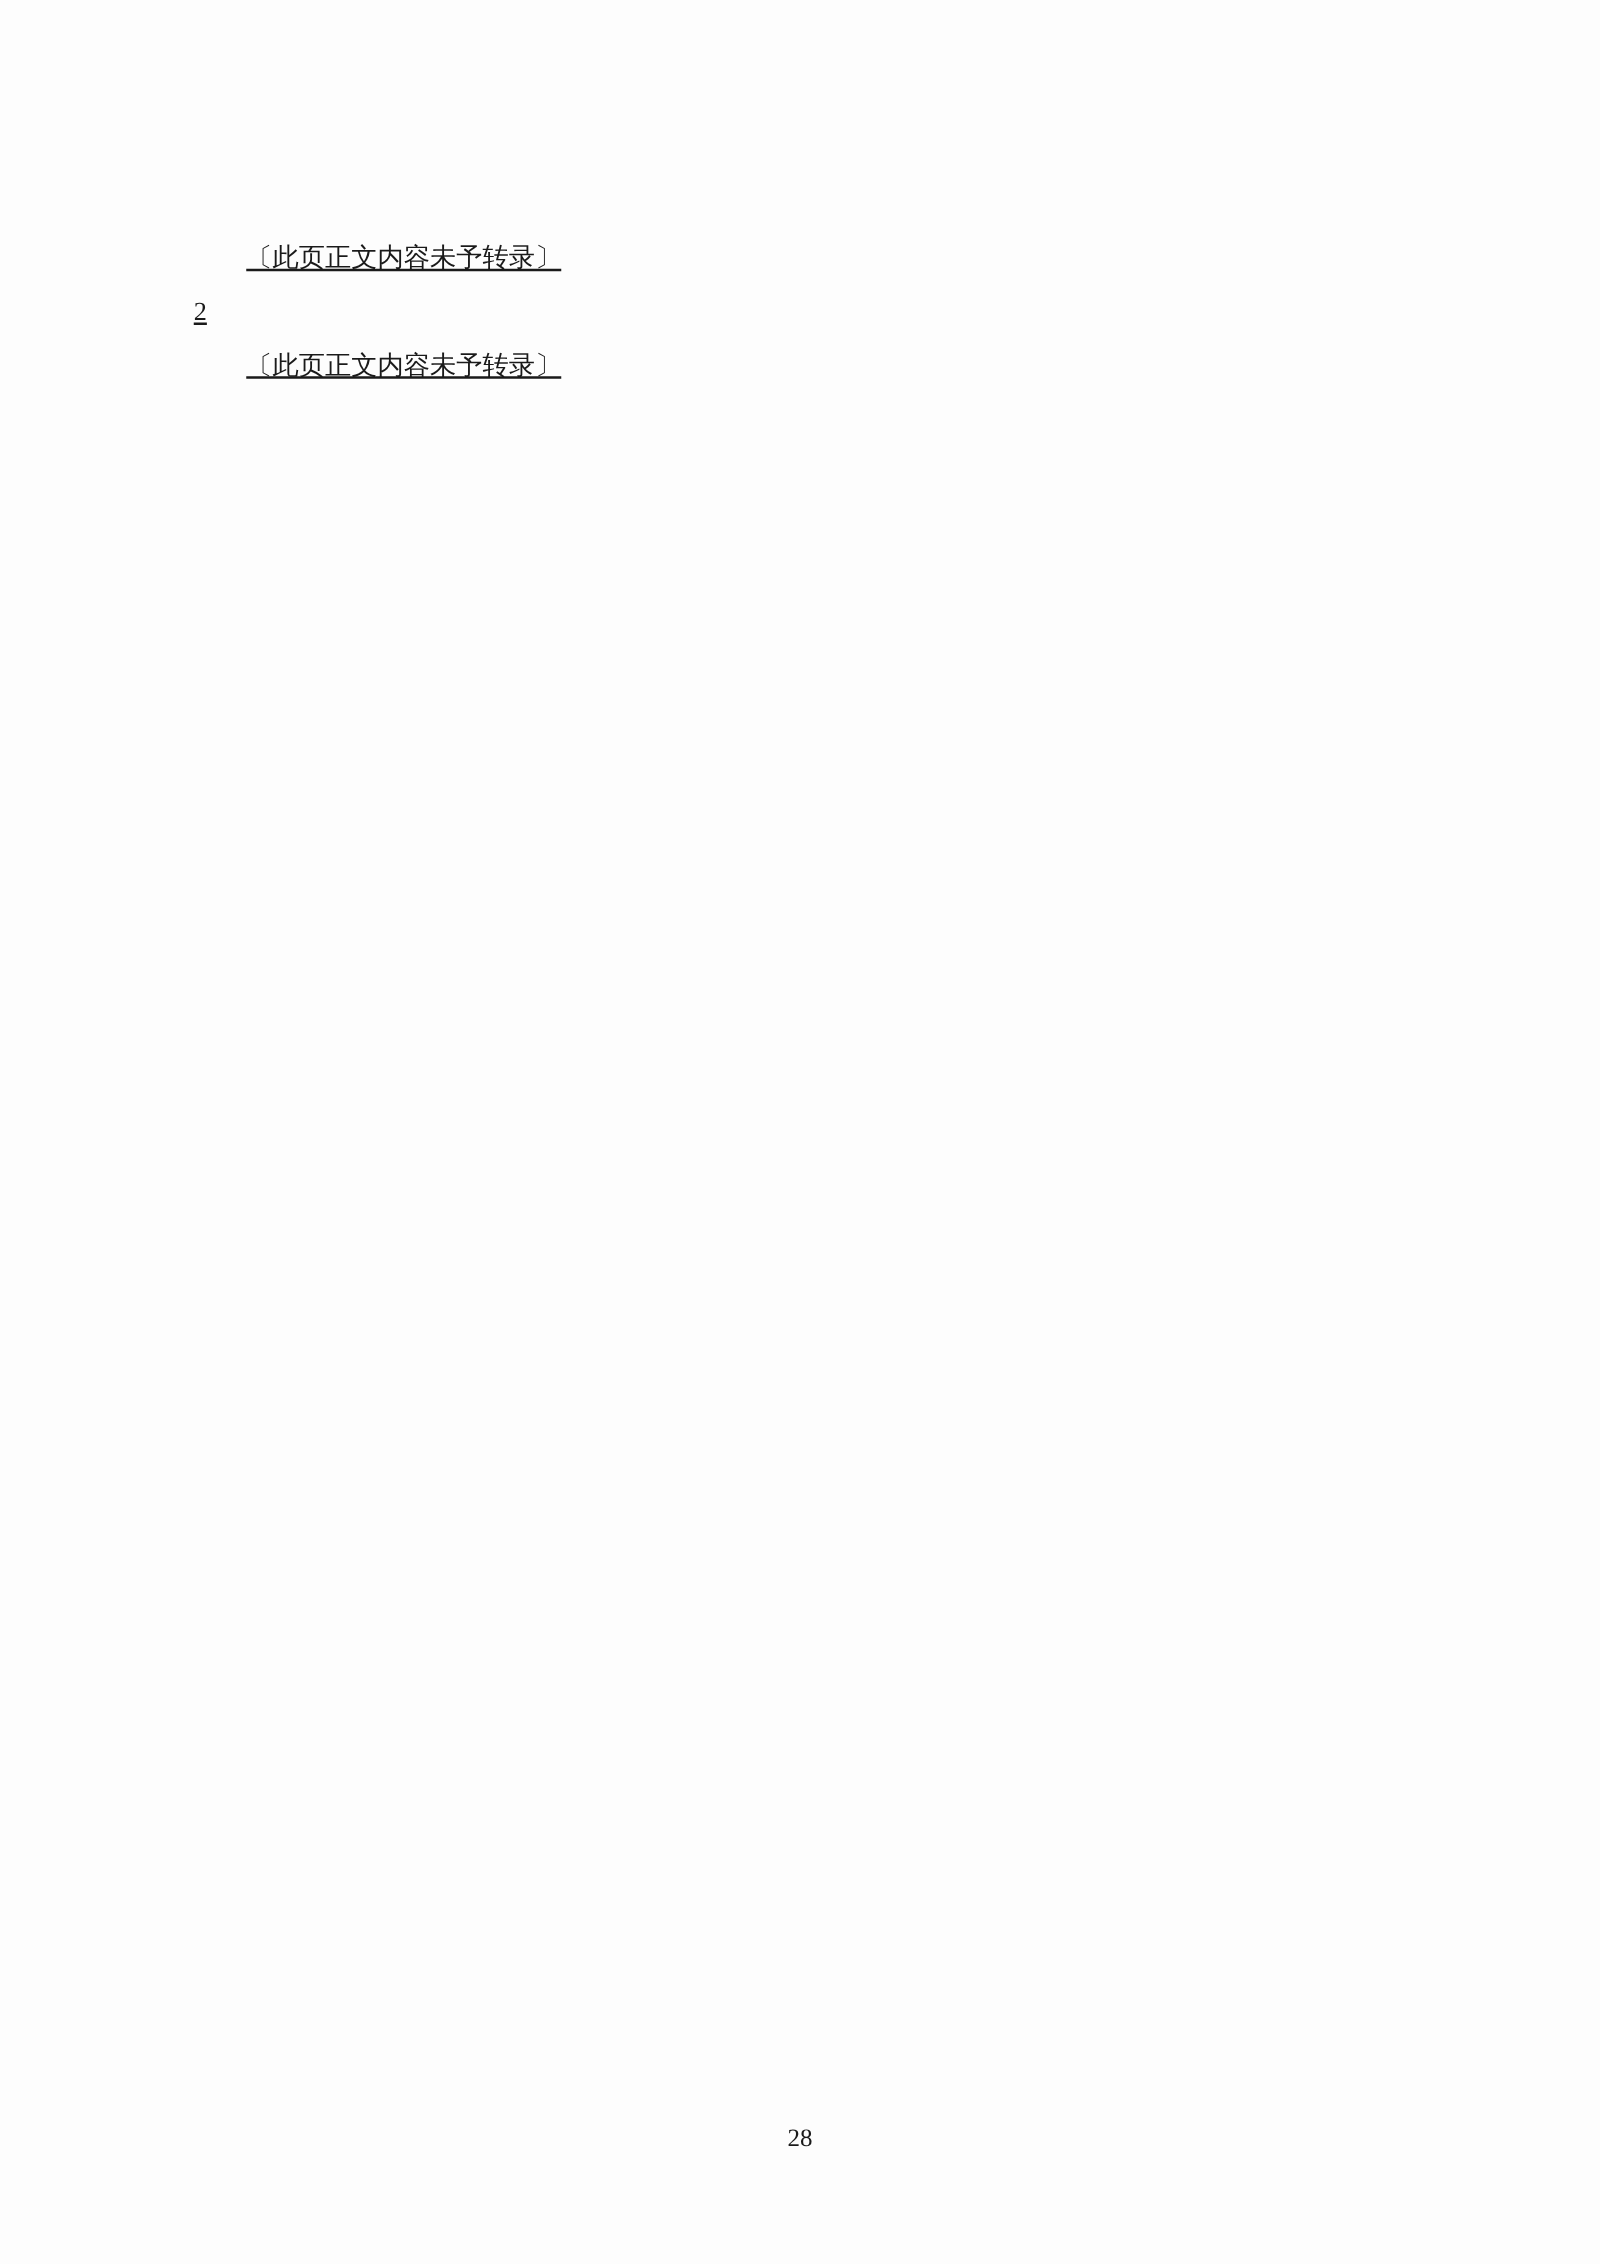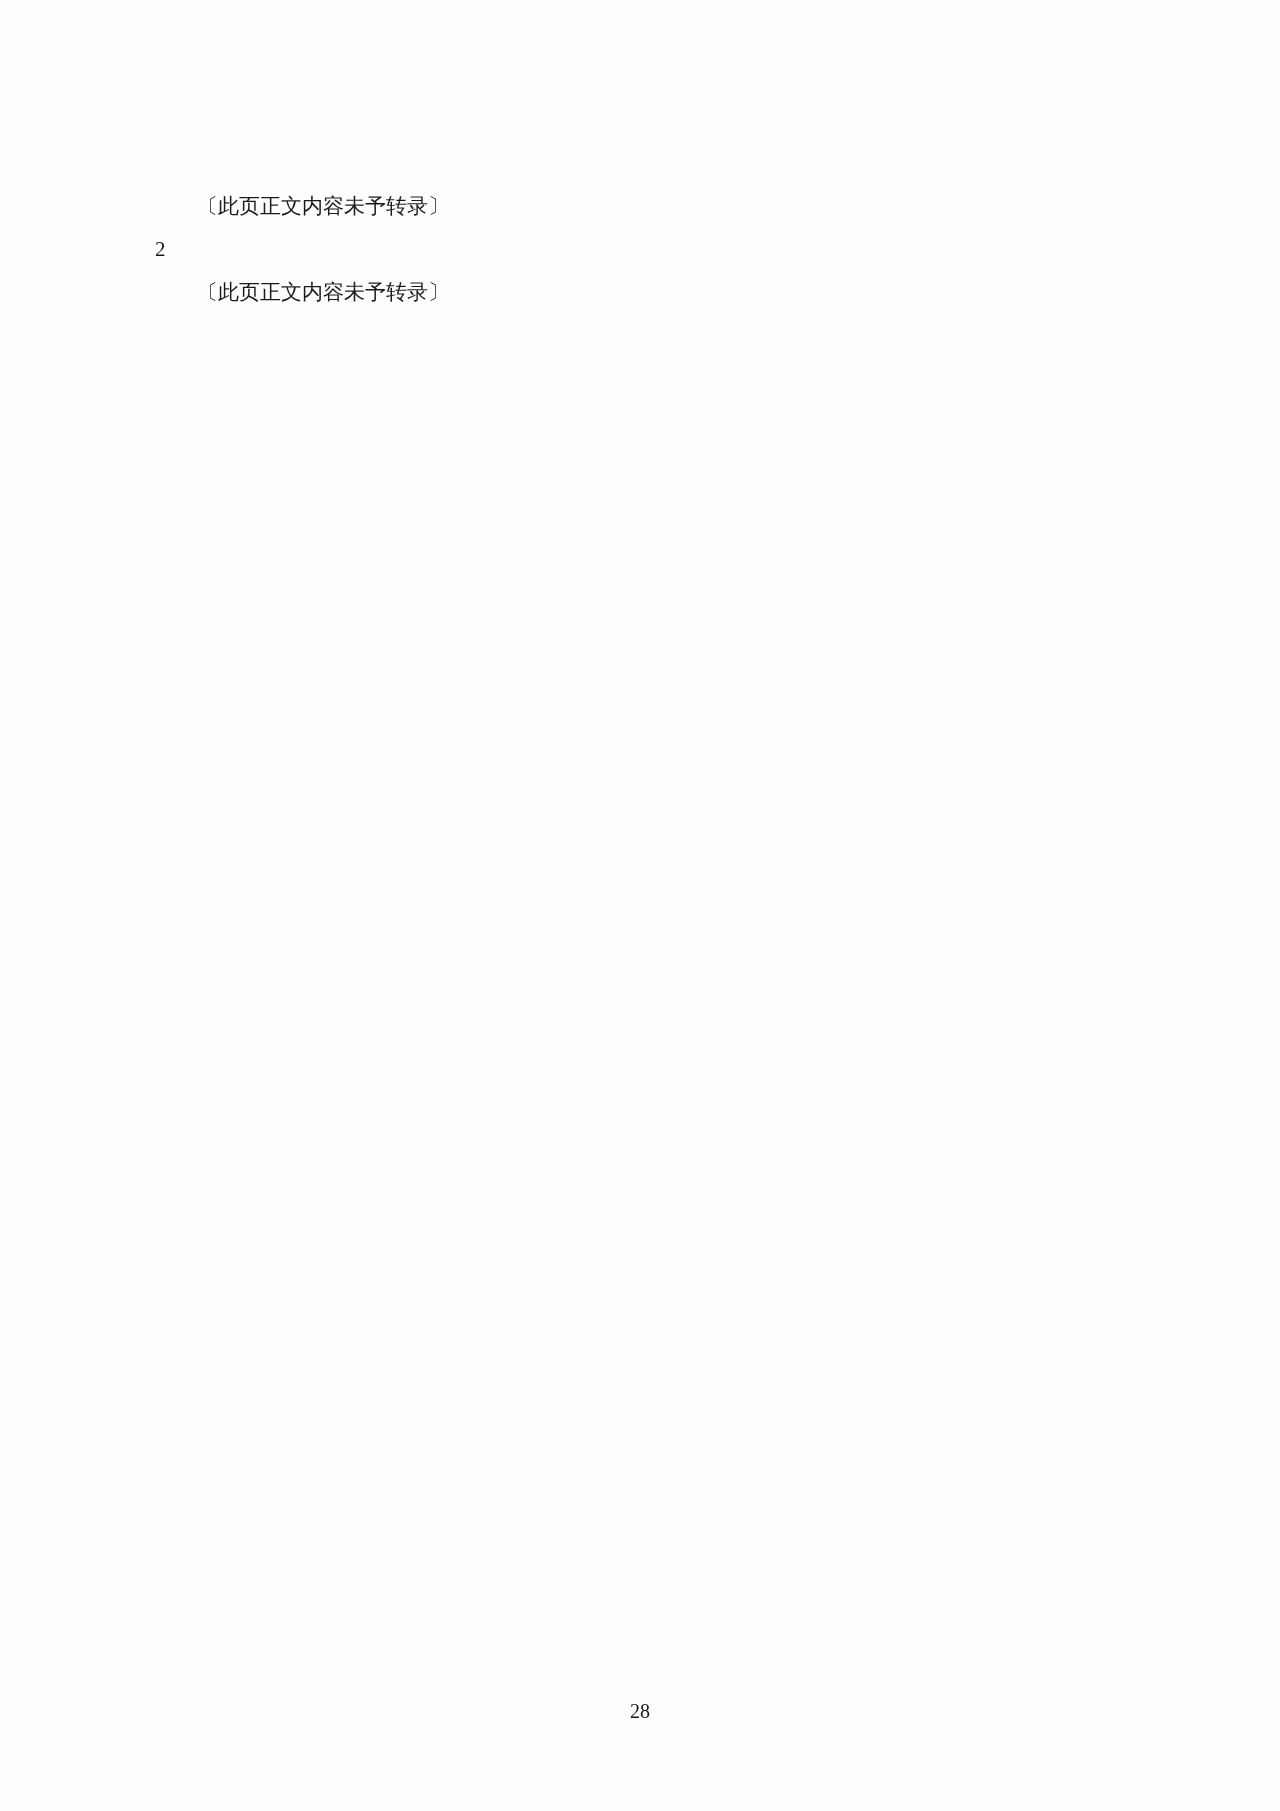--- a/index.html
+++ b/index.html
@@ -1,18 +1,18 @@
 <!DOCTYPE html>
 <html><head>
 <meta charset="utf-8">
 <style>
   body { margin: 0; background: #fdfdfd; font-family: "Liberation Serif", serif; }
   .page { width: 1280px; height: 1811px; background: #fdfdfd; position: relative; box-sizing: border-box; padding: 185px 155px 0 155px; }
   .text-block { color: #1a1a1a; font-size: 21px; line-height: 2.05; text-align: justify; }
-  .para { text-indent: 2em; margin: 0; }
+  .para { text-indent: 2em; margin: 0; text-decoration: underline; }
   .section-num { text-indent: 0; }
   .page-number { position: absolute; bottom: 88px; left: 0; right: 0; text-align: center; font-size: 20px; color: #1a1a1a; }
 </style>
 </head>
 <body>
 
 <div class="page">
   <div class="text-block">
     <p class="para">〔此页正文内容未予转录〕</p>
     <p class="para section-num">2</p>

